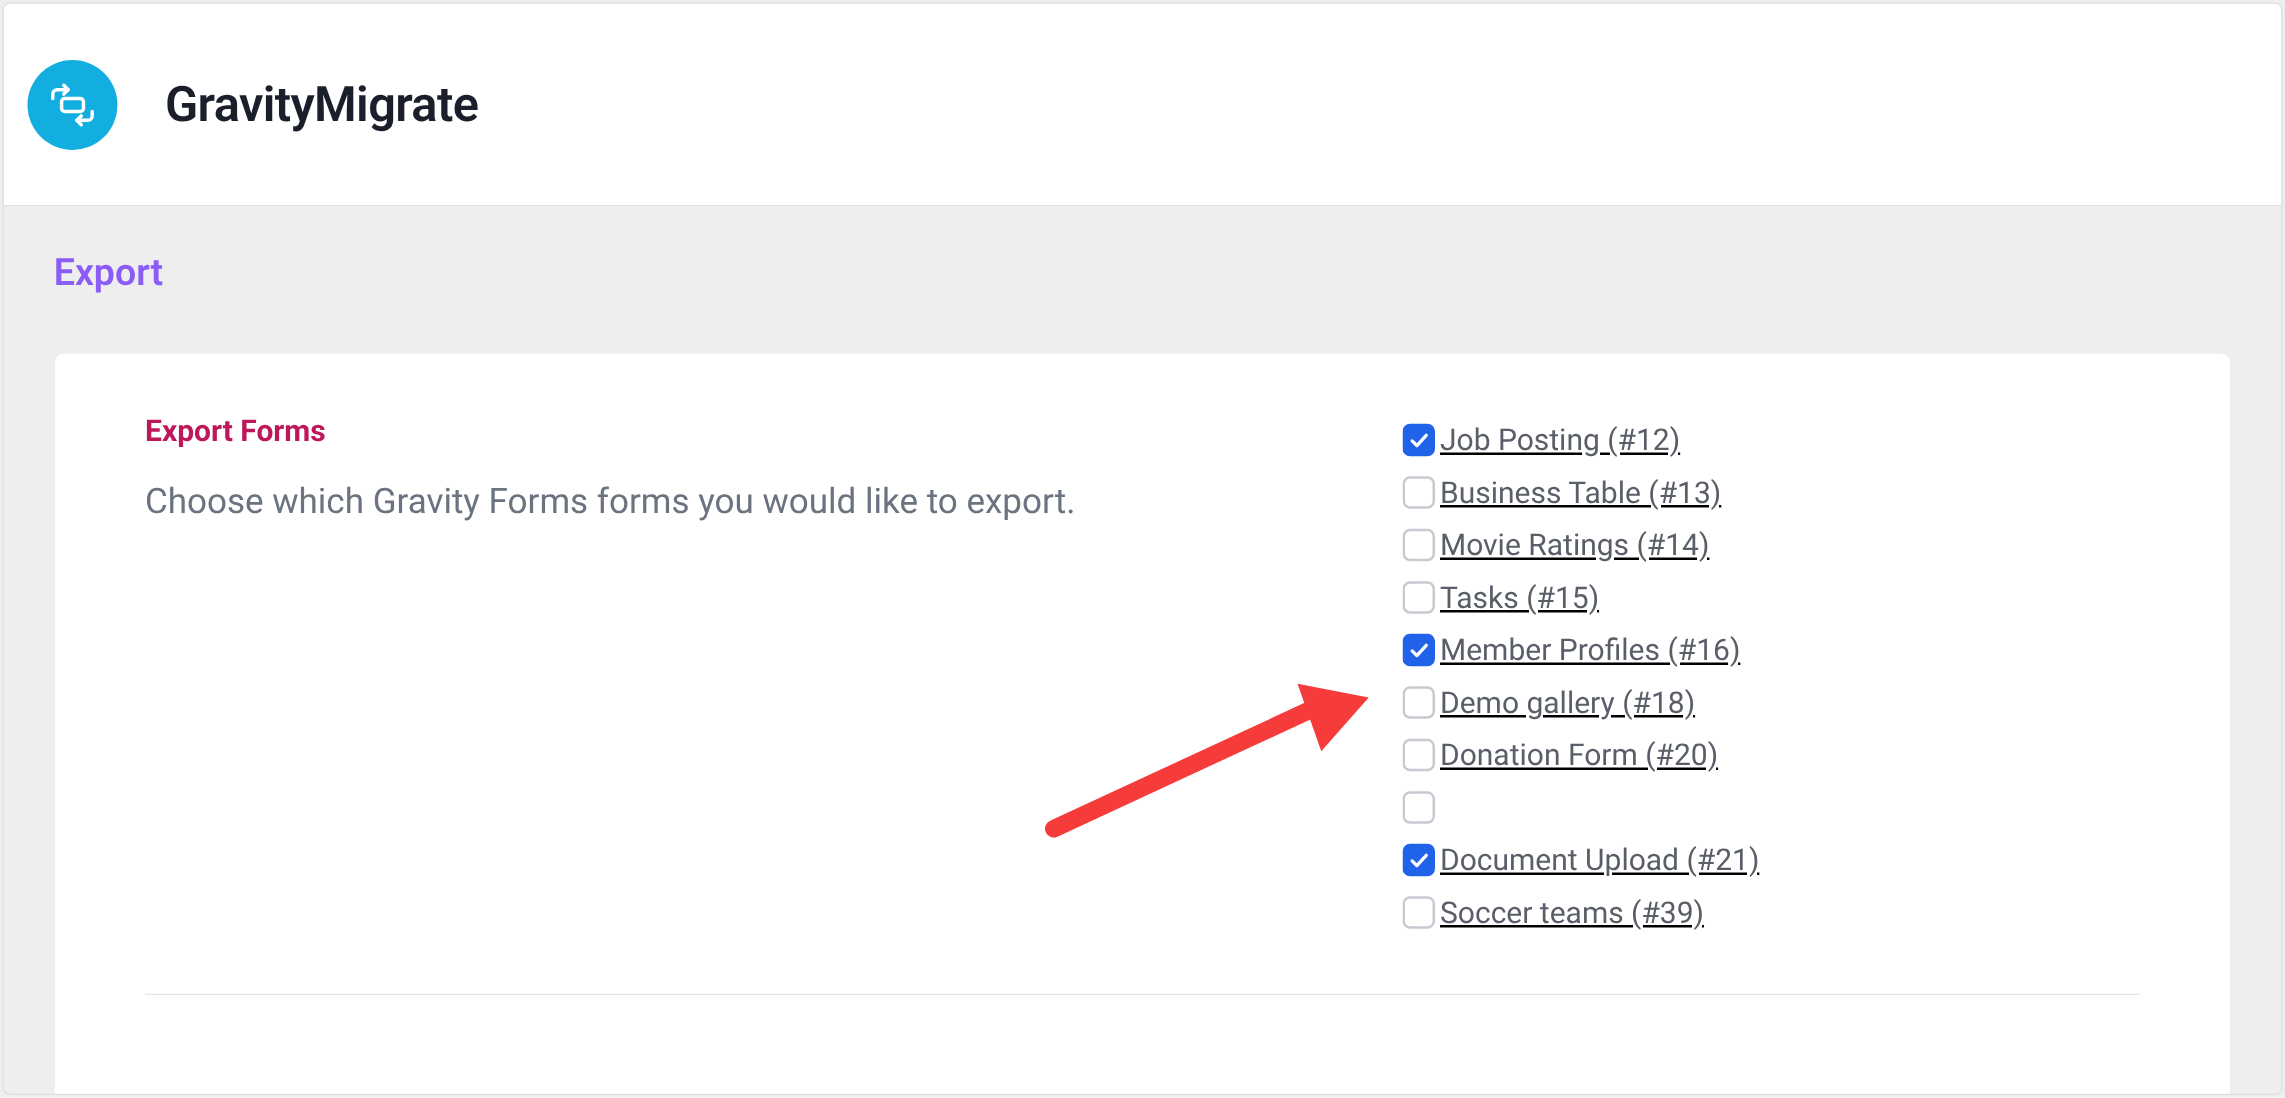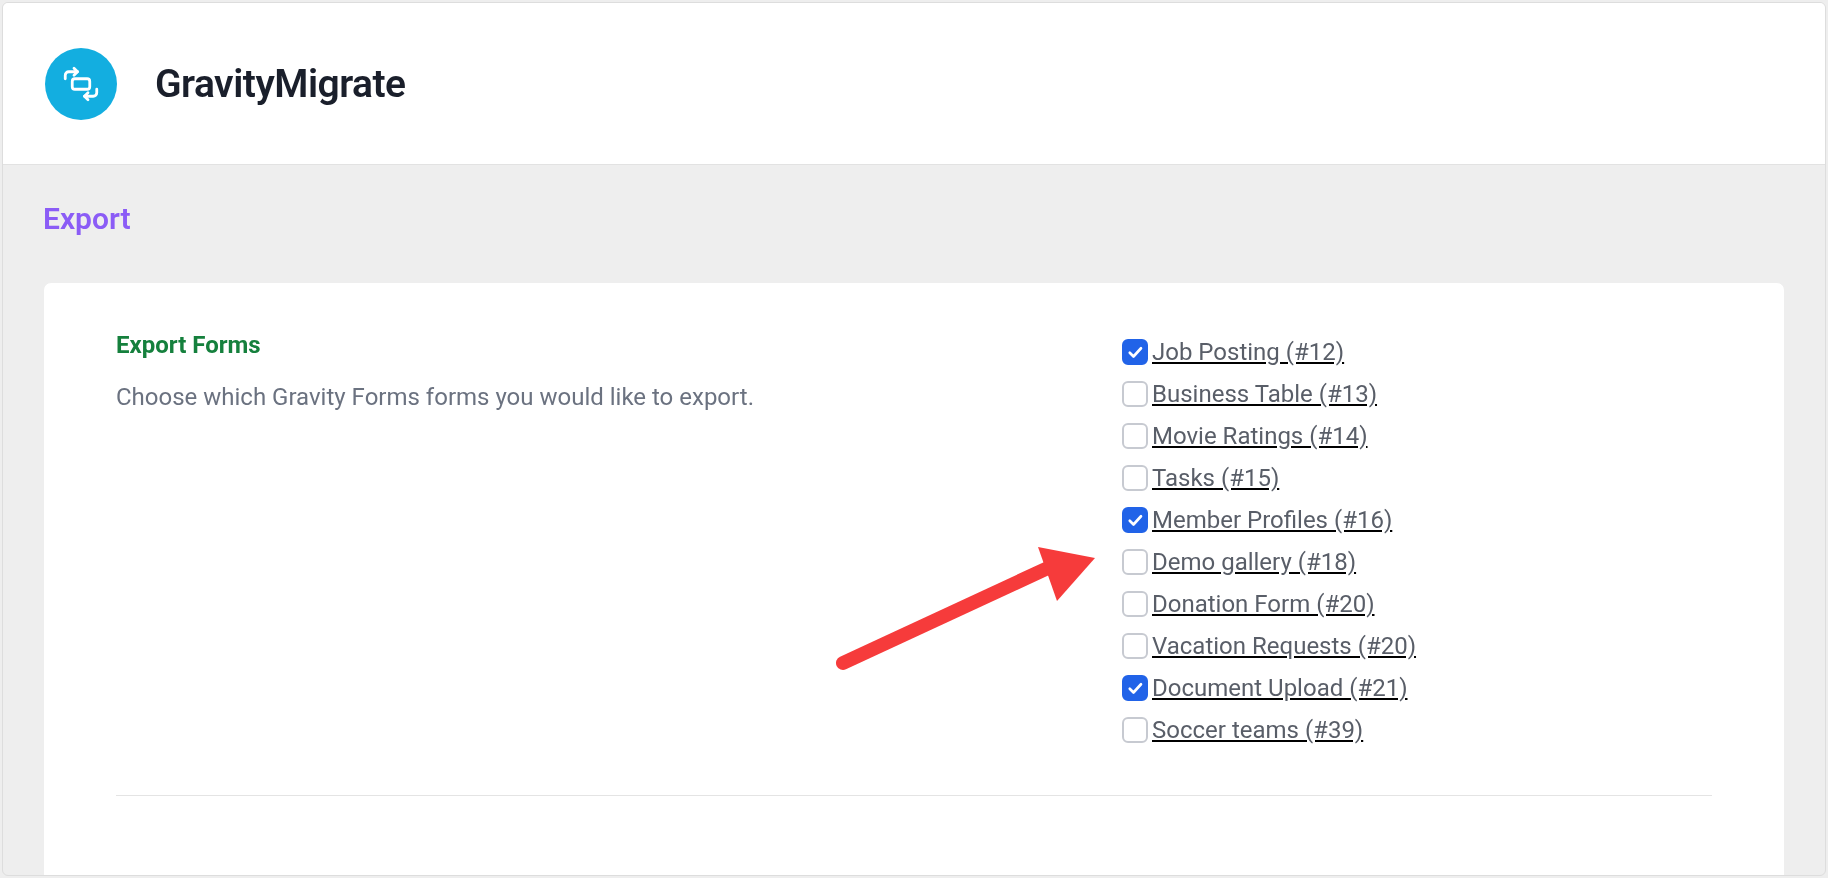--- a/index.html
+++ b/index.html
@@ -18,21 +18,21 @@
     border: 1px solid #ddd;
     border-radius: 6px;
     overflow: hidden;
   }
   .topbar {
     background: #fff;
     border-bottom: 1px solid #e2e2e2;
     height: 162px;
     display: flex;
     align-items: center;
-    padding-left: 42px;
+    padding-left: 19px;
   }
   .logo-wrap {
     display: flex;
     align-items: center;
     gap: 38px;
   }
   .logo-circle {
     width: 72px; height: 72px;
     background: #13aee0;
     border-radius: 50%;
@@ -68,25 +68,25 @@
     gap: 40px;
     border-bottom: 1px solid #e4e4e4;
     padding-bottom: 40px;
   }
   .section-left {
     flex: 1 1 60%;
   }
   .section-title {
     font-size: 24px;
     font-weight: 700;
-    color: #15803d;
+    color: #be185d;
     margin-bottom: 22px;
   }
   .section-desc {
-    font-size: 24px;
+    font-size: 28px;
     color: #6b7280;
     line-height: 1.4;
   }
   .section-right {
     flex: 0 0 590px;
     padding-top: 4px;
   }
   .forms-scroll {
     max-height: 420px;
     overflow: hidden;
@@ -195,21 +195,20 @@
               <div class="form-row">
                 <div class="cb"></div>
                 <div class="form-label">Demo gallery (#18)</div>
               </div>
               <div class="form-row">
                 <div class="cb"></div>
                 <div class="form-label">Donation Form (#20)</div>
               </div>
               <div class="form-row">
                 <div class="cb"></div>
-                <div class="form-label">Vacation Requests (#20)</div>
               </div>
               <div class="form-row">
                 <div class="cb checked">
                   <svg viewBox="0 0 24 24">
                     <polyline points="5 13 10 18 20 7"></polyline>
                   </svg>
                 </div>
                 <div class="form-label">Document Upload (#21)</div>
               </div>
               <div class="form-row">

